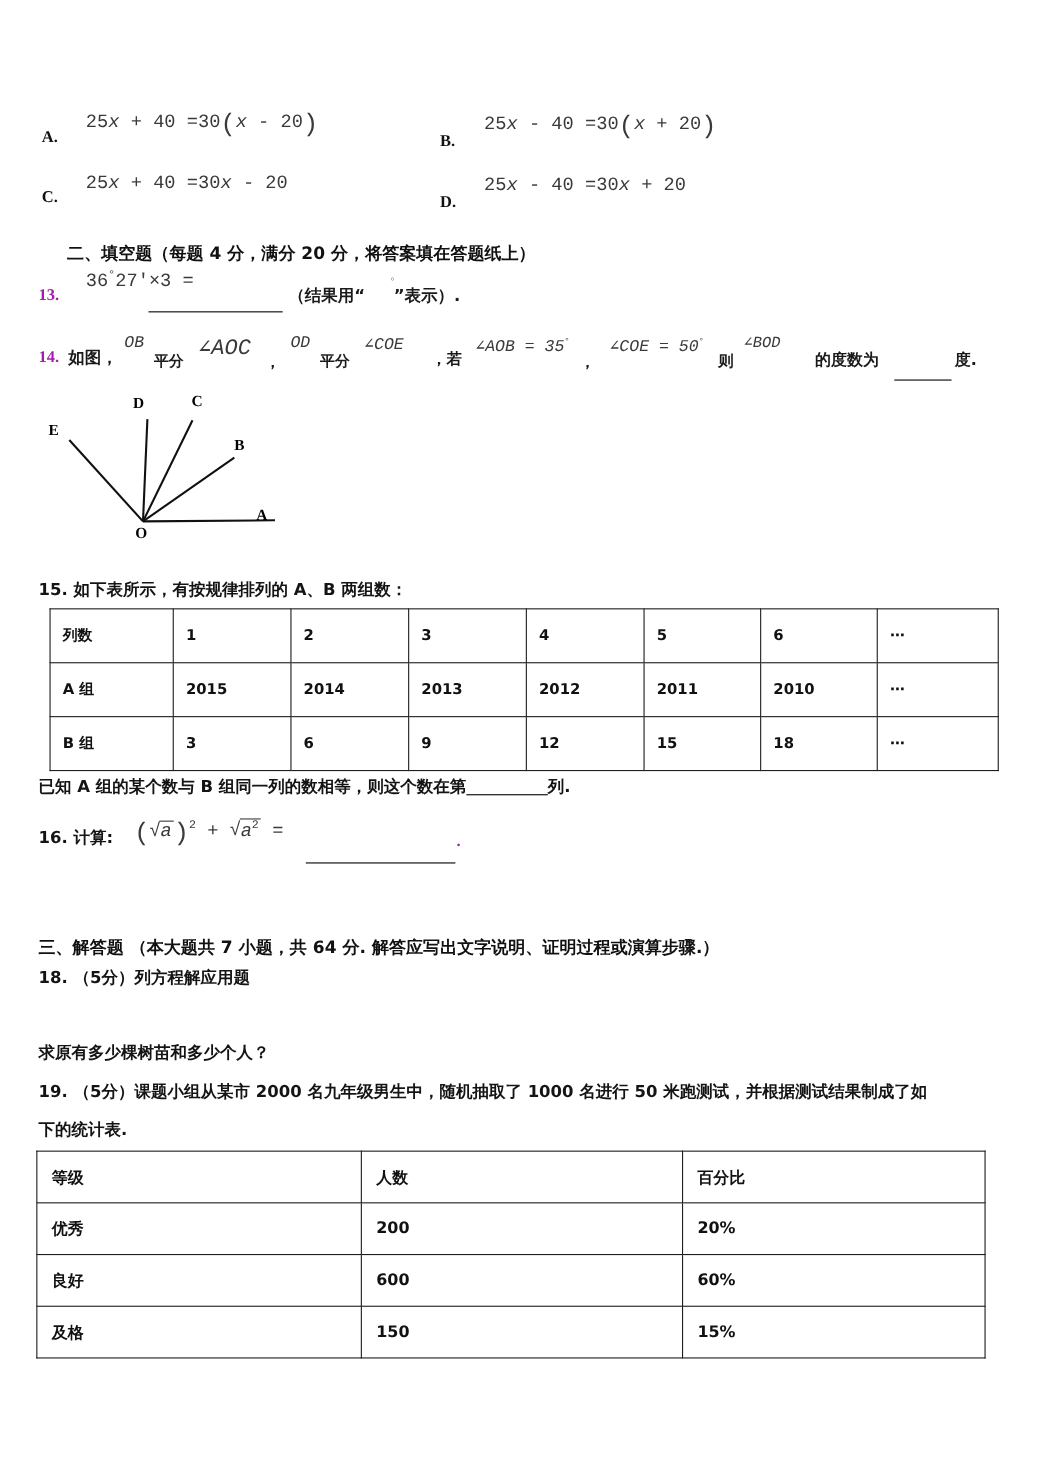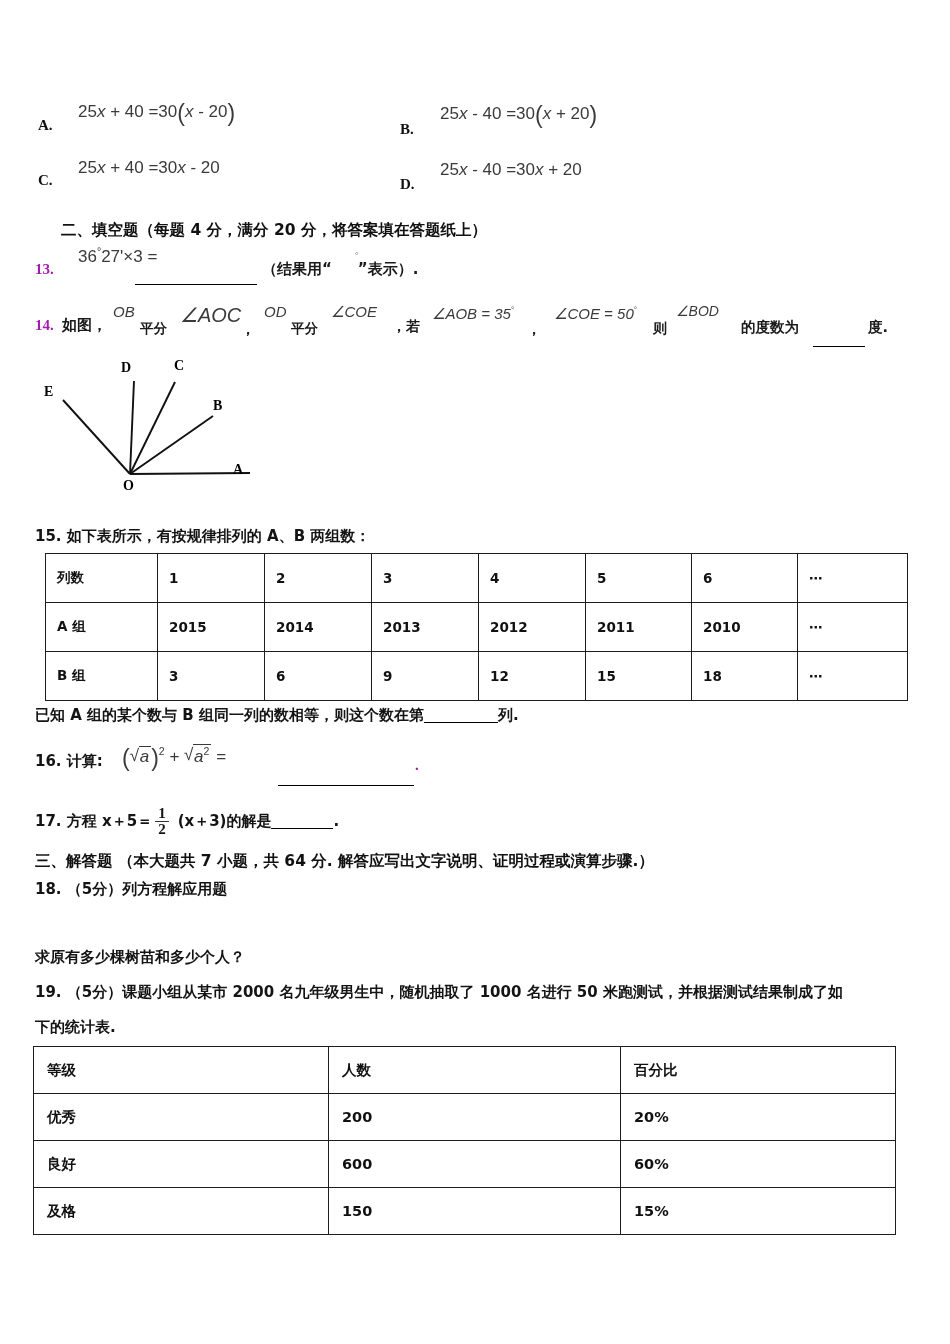--- a/index.html
+++ b/index.html
@@ -23,21 +23,21 @@
     background: #fff;
   }
   
   .abs { position: absolute; }
   .cn {
     font-family: "DejaVu Sans", "Liberation Sans", sans-serif;
     font-weight: bold;
     color: #1a1a1a;
   }
   .math {
-    font-family: Liberation Sans, sans-serif;
+    font-family: Liberation Mono, monospace;
     font-style: italic;
     color: #3a3a3a;
     white-space: nowrap;
   }
   .math .n { font-style: normal; }
   .opt-label {
     font-family: "Liberation Serif", "DejaVu Serif", serif;
     font-weight: bold;
     font-size: 15px;
     color: #111;
@@ -290,24 +290,20 @@
     <span class="bigparen">(</span><span class="rad"><span class="radsym">√</span><span class="radbody">a</span></span><span class="bigparen">)</span><span class="sup">2</span>
     <span class="n"> + </span>
     <span class="rad"><span class="radsym">√</span><span class="radbody">a<span class="sup">2</span></span></span>
     <span class="n"> =</span>
   </div>
   <div class="abs" style="left:278px; top:769px;">
     <span class="blank" style="width:136px; height:12px;"></span>
   </div>
   <div class="abs qnum" style="left:415px; top:757px;">.</div>
 
-  <div class="abs qline" style="left:35px; top:806px;">
-    <span>17.</span>
-    <span>方程 x＋5＝</span><span class="frac"><span class="top">1</span><span class="bar"></span><span class="bot">2</span></span><span style="display:inline-block;width:6px;"></span><span>(x＋3)的解是</span><span class="blank" style="width:62px; height:12px;"></span><span>.</span>
-  </div>
 
   <div class="abs sec-head" style="left:35px; top:851px;">三、解答题 （本大题共 7 小题，共 64 分. 解答应写出文字说明、证明过程或演算步骤.）</div>
 
   <div class="abs qline" style="left:35px; top:880px;">
     <span>18.</span>
     <span>（5分）</span><span>列方程解应用题</span>
   </div>
   <div class="abs qline" style="left:35px; top:948px;">求原有多少棵树苗和多少个人？</div>
 
   <div class="abs qline" style="left:35px; top:983px;">

